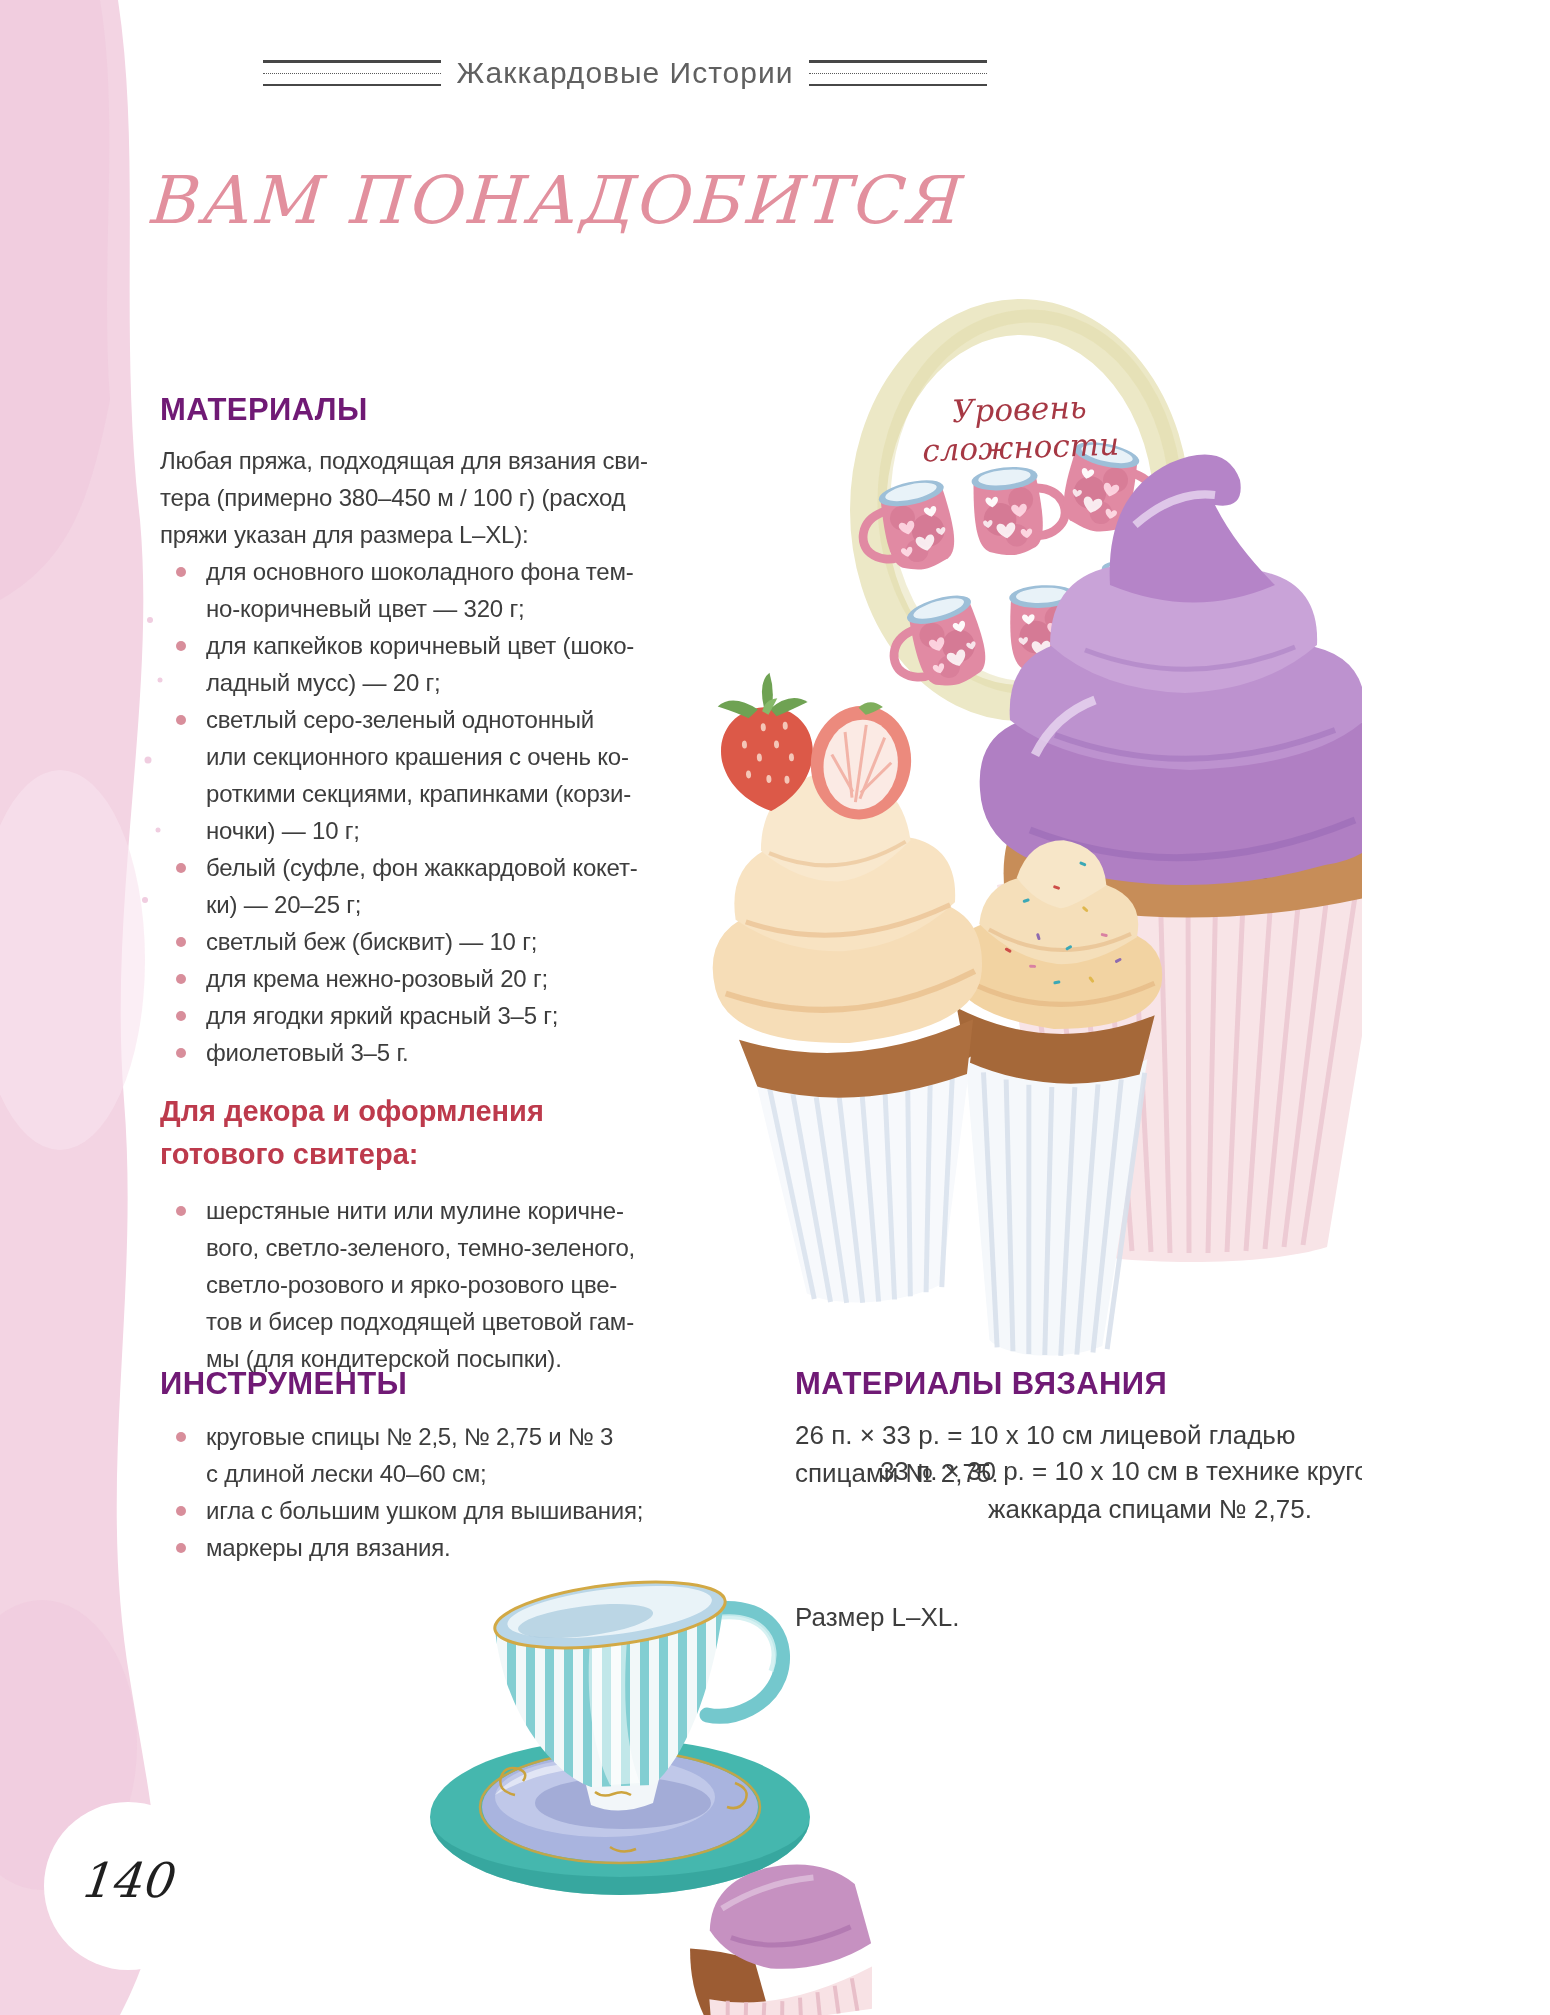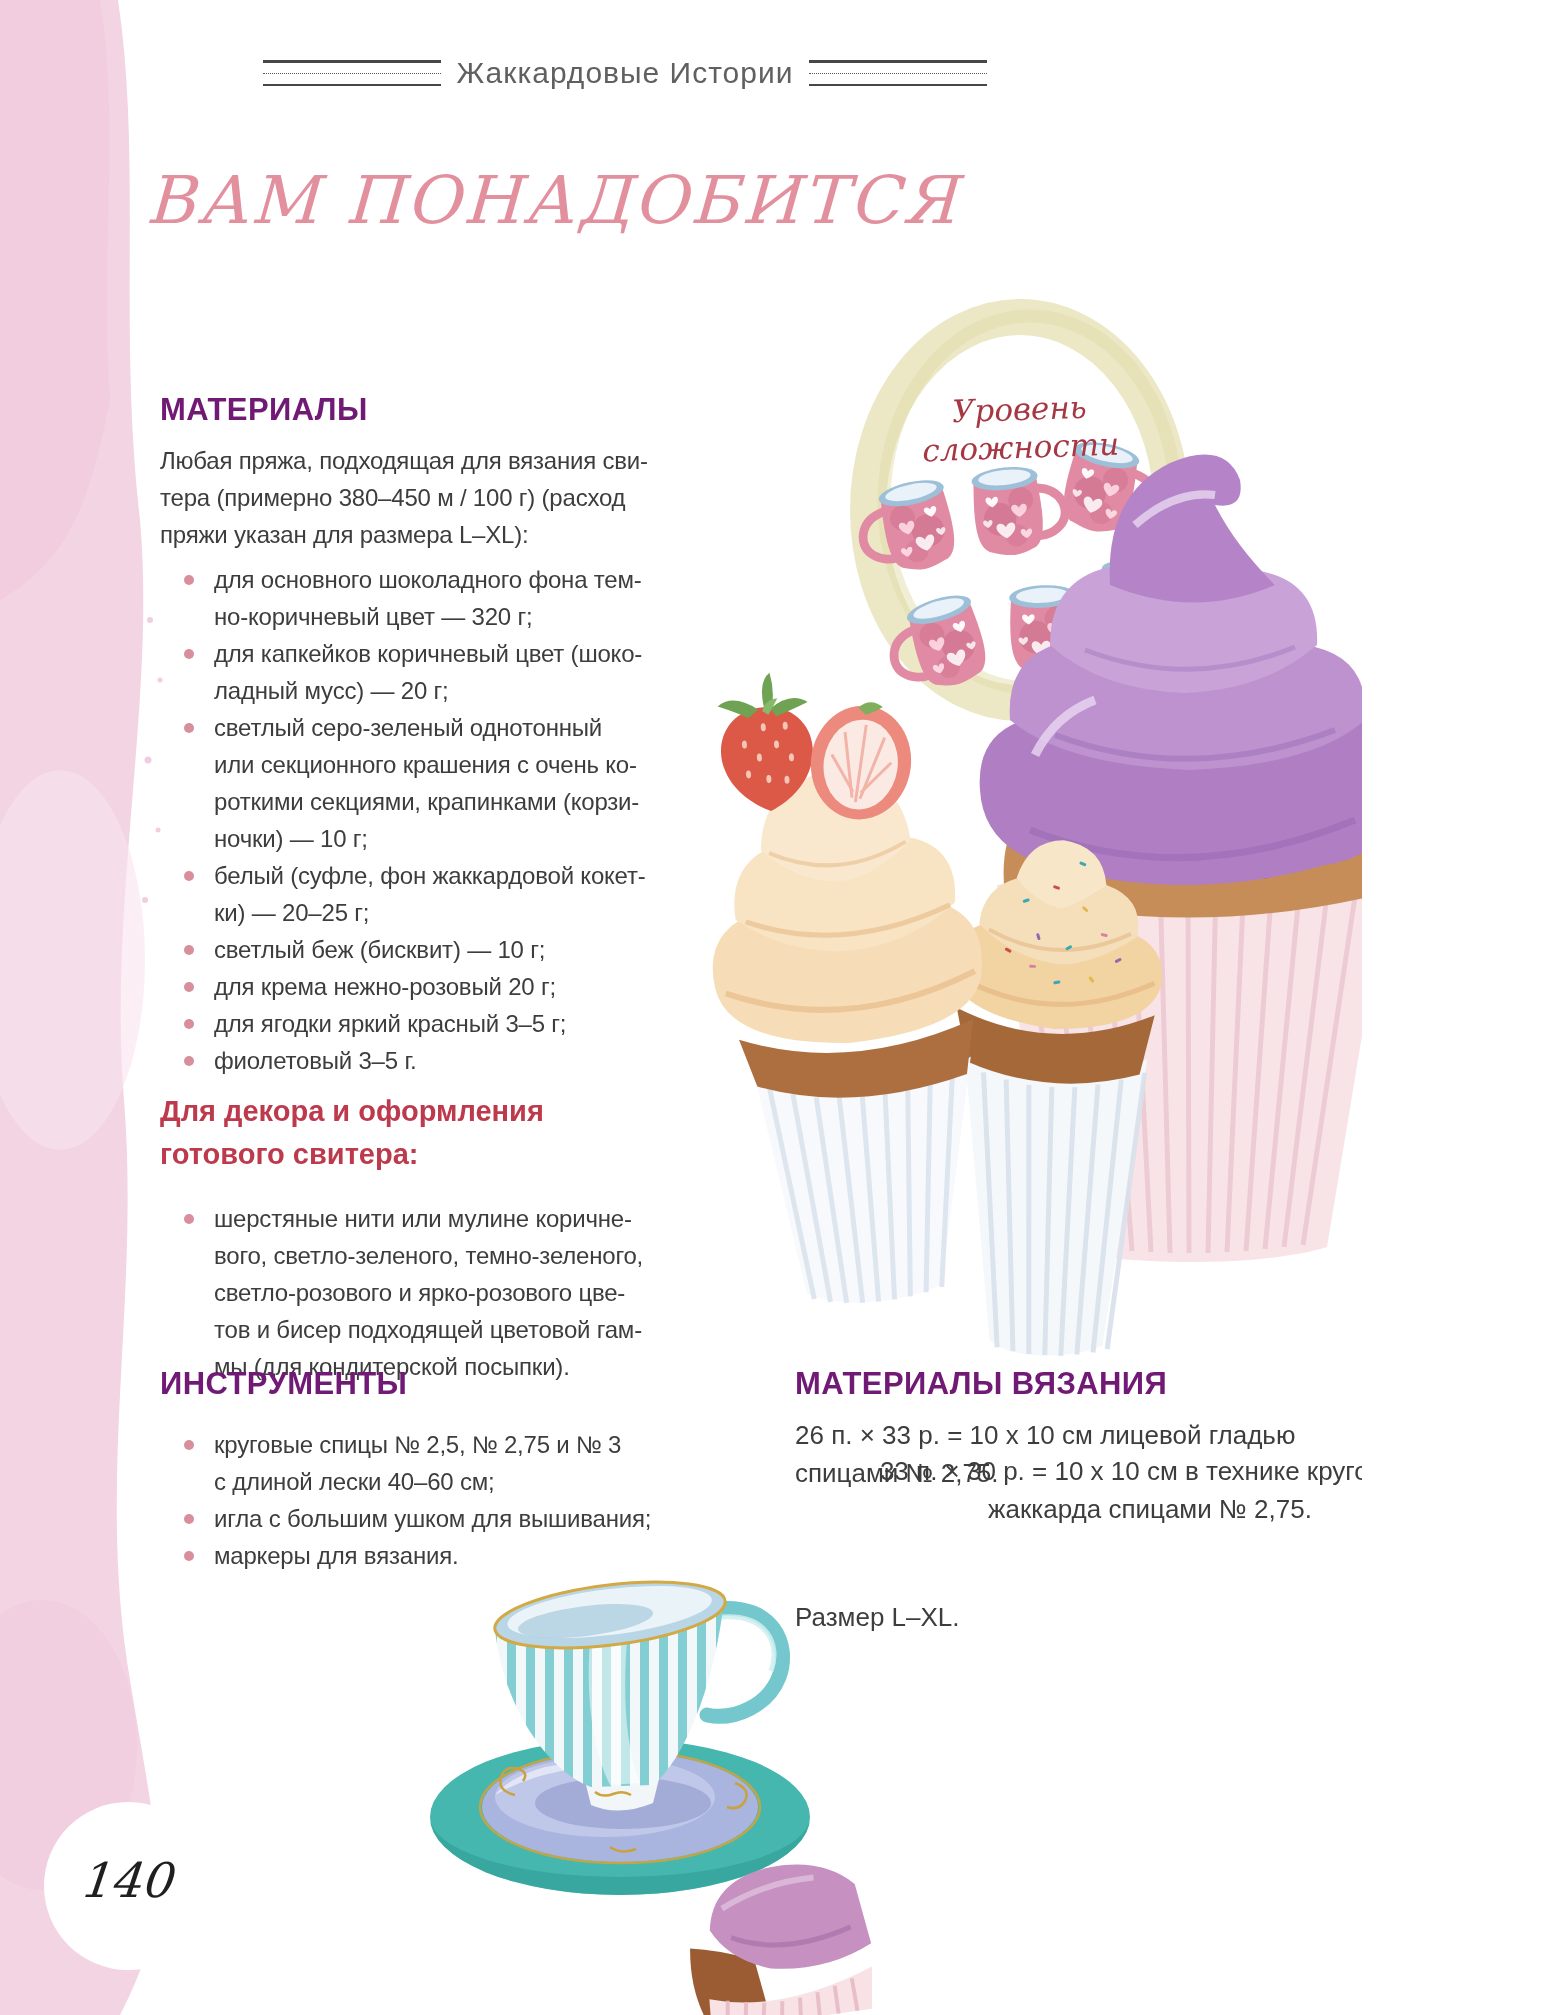--- a/index.html
+++ b/index.html
@@ -23,21 +23,21 @@
 
   
   .h-red{position:absolute;font-weight:bold;color:#701a75;font-size:31px;letter-spacing:0.4px;}
   .h-red-sub{position:absolute;font-weight:bold;color:#bd3a4c;font-size:29px;line-height:43px;}
 
   
   .ml{white-space:pre-line;}
   .body-text{position:absolute;font-size:24px;line-height:37px;letter-spacing:-0.2px;color:#3d3d3d;}
   .rcol-text{position:absolute;font-size:26px;line-height:38px;color:#3d3d3d;}
 
-  ul.blist{position:absolute;list-style:none;margin:8px;padding:0;}
+  ul.blist{position:absolute;list-style:none;margin:0;padding:0;}
   ul.blist li{position:relative;padding-left:46px;font-size:24px;line-height:37px;
               letter-spacing:-0.2px;color:#3d3d3d;}
   ul.blist li .dot{position:absolute;left:16px;top:14px;width:10px;height:10px;border-radius:50%;
               background:#d88e9b;}
 
   
   .badge-label{position:absolute;left:868px;top:390px;width:304px;text-align:center;
                font-family:"DejaVu Serif",serif;font-style:italic;font-size:31px;line-height:38px;
                color:#a63844;transform:rotate(-2deg);}
 

